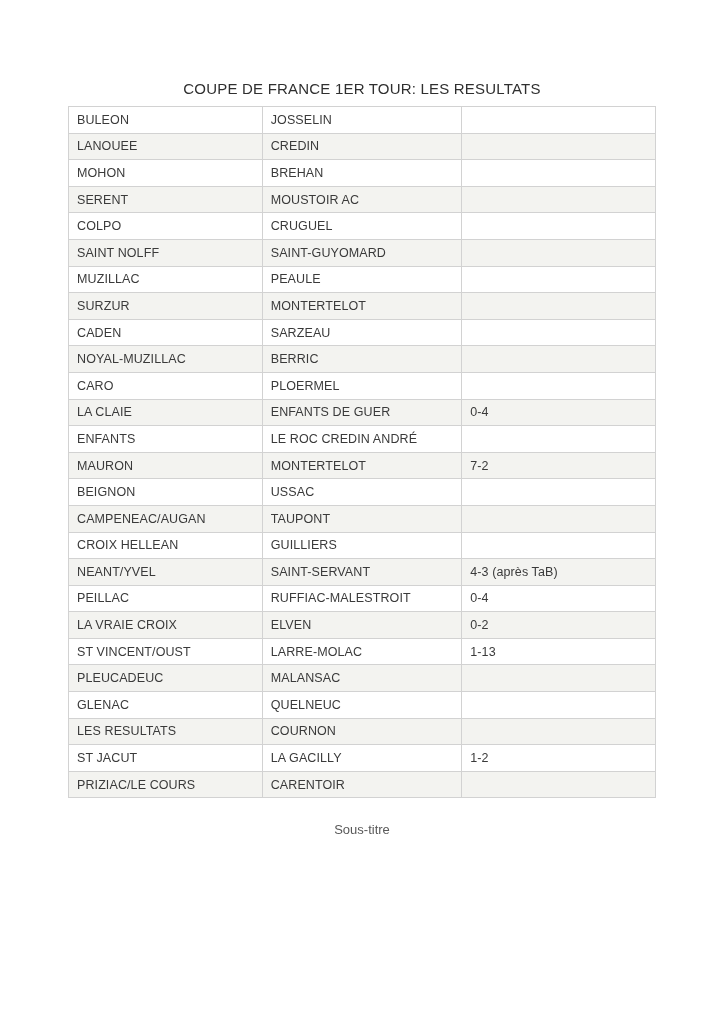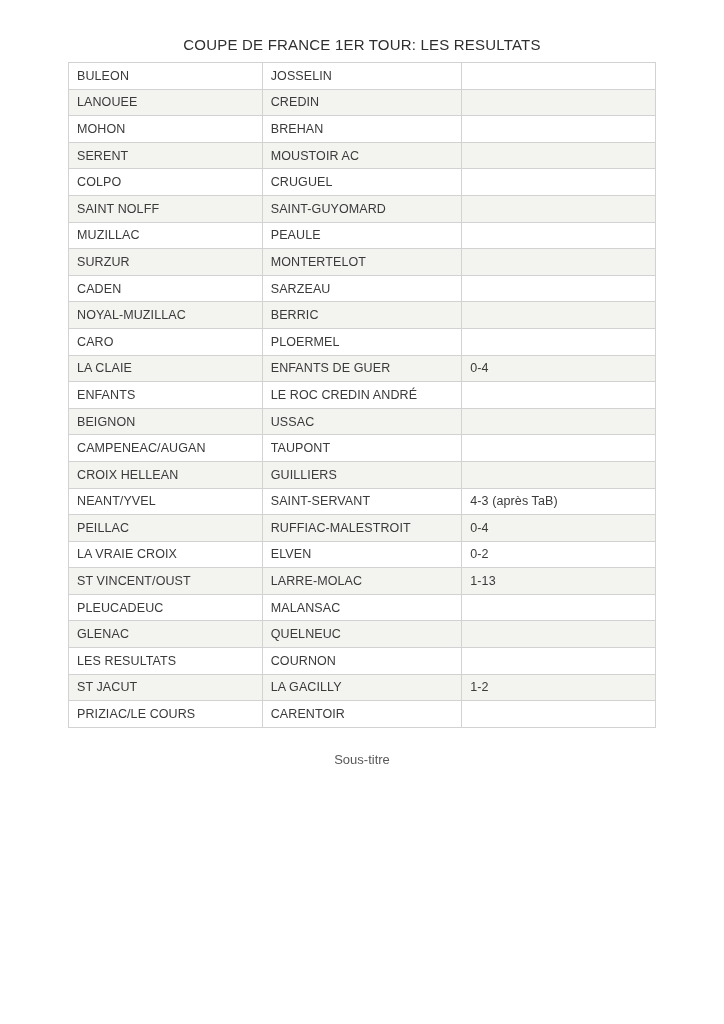--- a/index.html
+++ b/index.html
@@ -12,22 +12,22 @@
     height: 1024px;
     font-family: "Liberation Sans", sans-serif;
     position: relative;
     overflow: hidden;
   }
   .page {
     width: 724px;
     height: 1024px;
   }
   .title {
-    margin: 0;
-    padding-top: 36px;
+    margin: 6px;
+    padding-top: 74px;
     text-align: center;
     font-size: 15px;
     font-weight: 400;
     letter-spacing: 0.2px;
     color: #2f2f2f;
     line-height: 17px;
   }
   table.results {
     width: 588px;
     margin: 9px auto 12px auto;
@@ -128,20 +128,25 @@
           <td class="col-home">LA CLAIE</td>
           <td class="col-away">ENFANTS DE GUER</td>
           <td class="col-score">0-4</td>
         </tr>
         <tr>
           <td class="col-home">ENFANTS</td>
           <td class="col-away">LE ROC CREDIN ANDRÉ</td>
           <td class="col-score"></td>
         </tr>
         <tr>
+          <td class="col-home">MAURON</td>
+          <td class="col-away">MONTERTELOT</td>
+          <td class="col-score">7-2</td>
+        </tr>
+        <tr>
           <td class="col-home">BEIGNON</td>
           <td class="col-away">USSAC</td>
           <td class="col-score"></td>
         </tr>
         <tr>
           <td class="col-home">CAMPENEAC/AUGAN</td>
           <td class="col-away">TAUPONT</td>
           <td class="col-score"></td>
         </tr>
         <tr>

